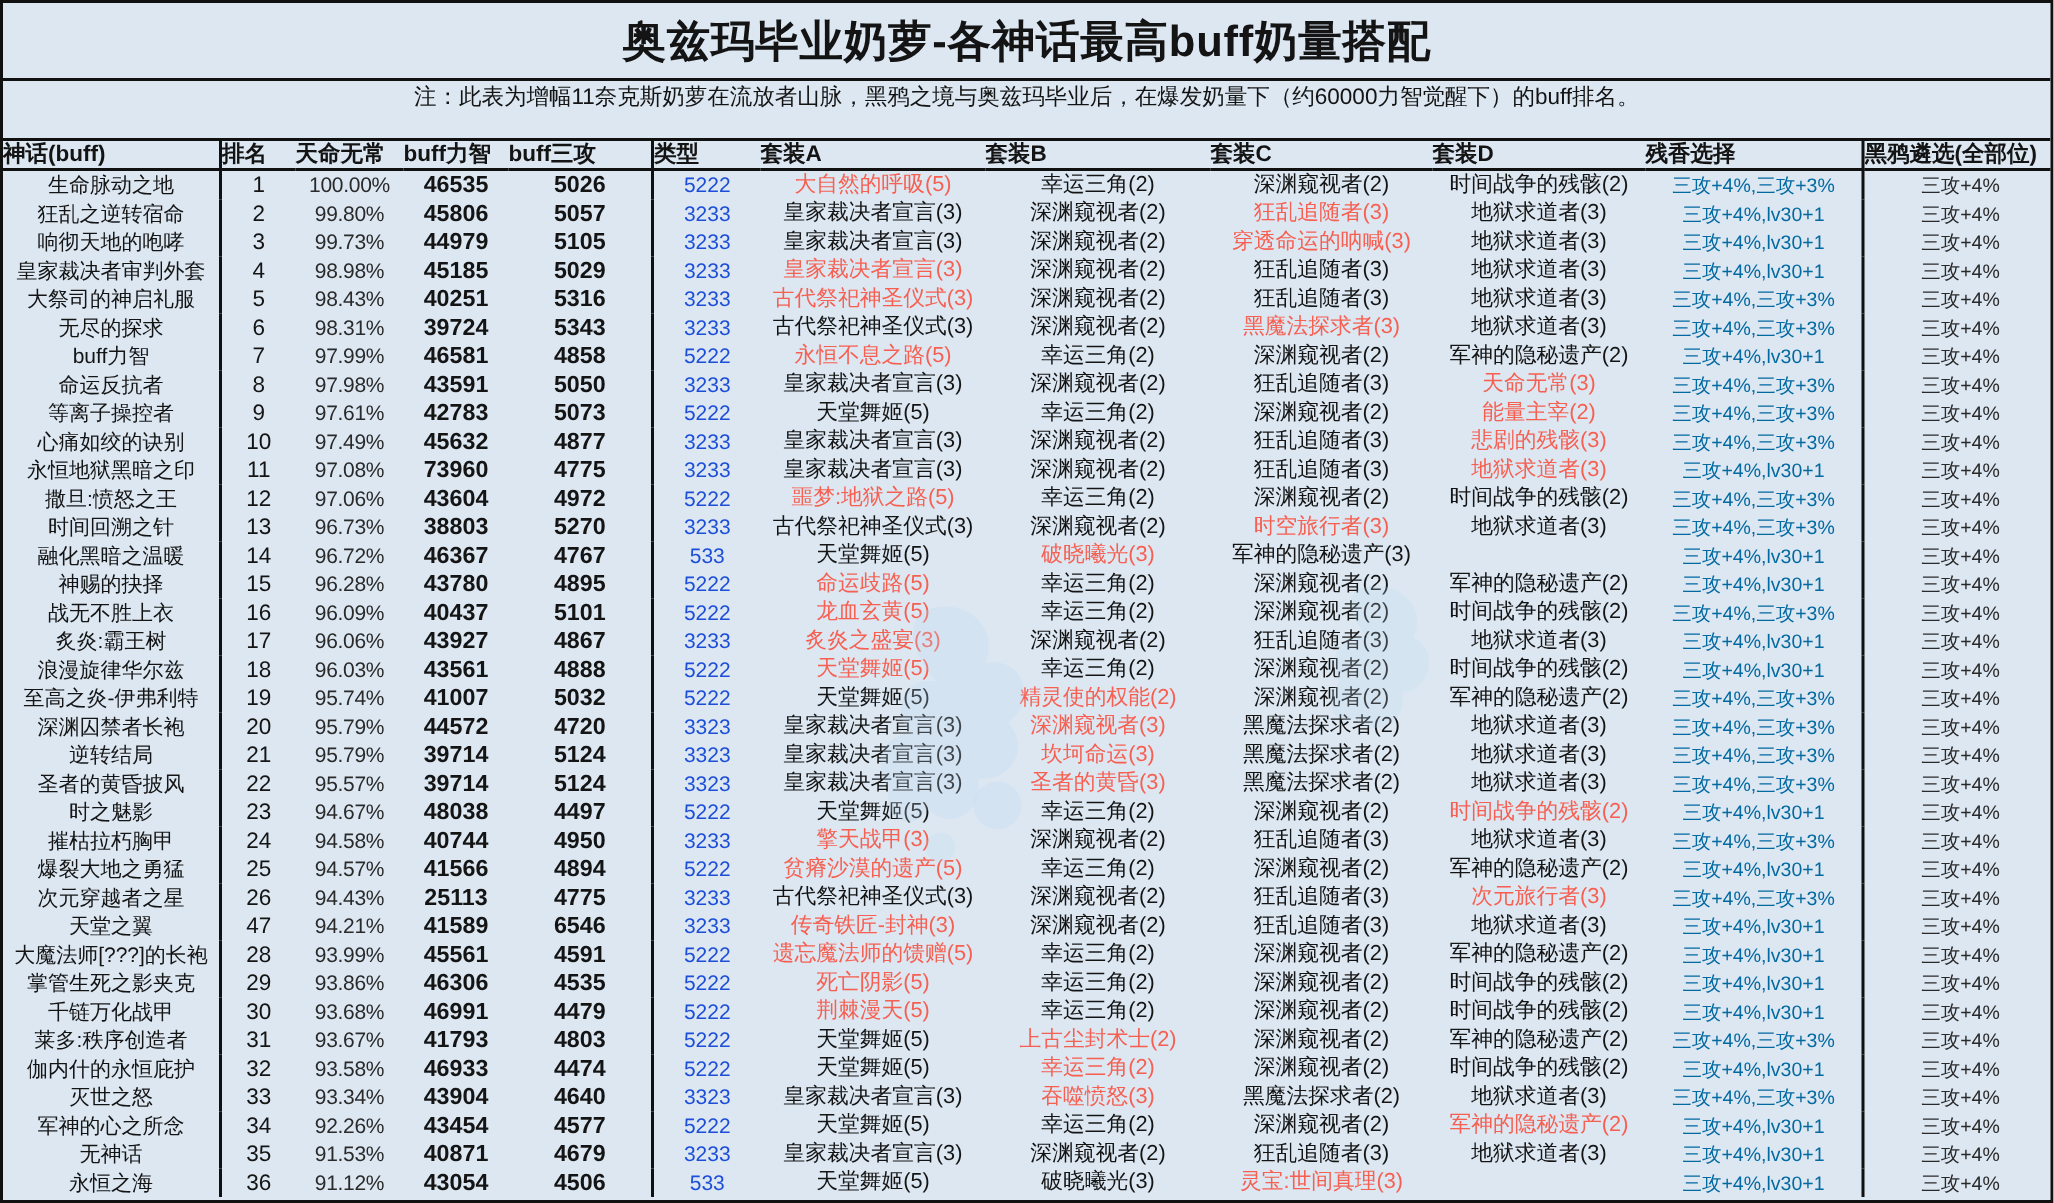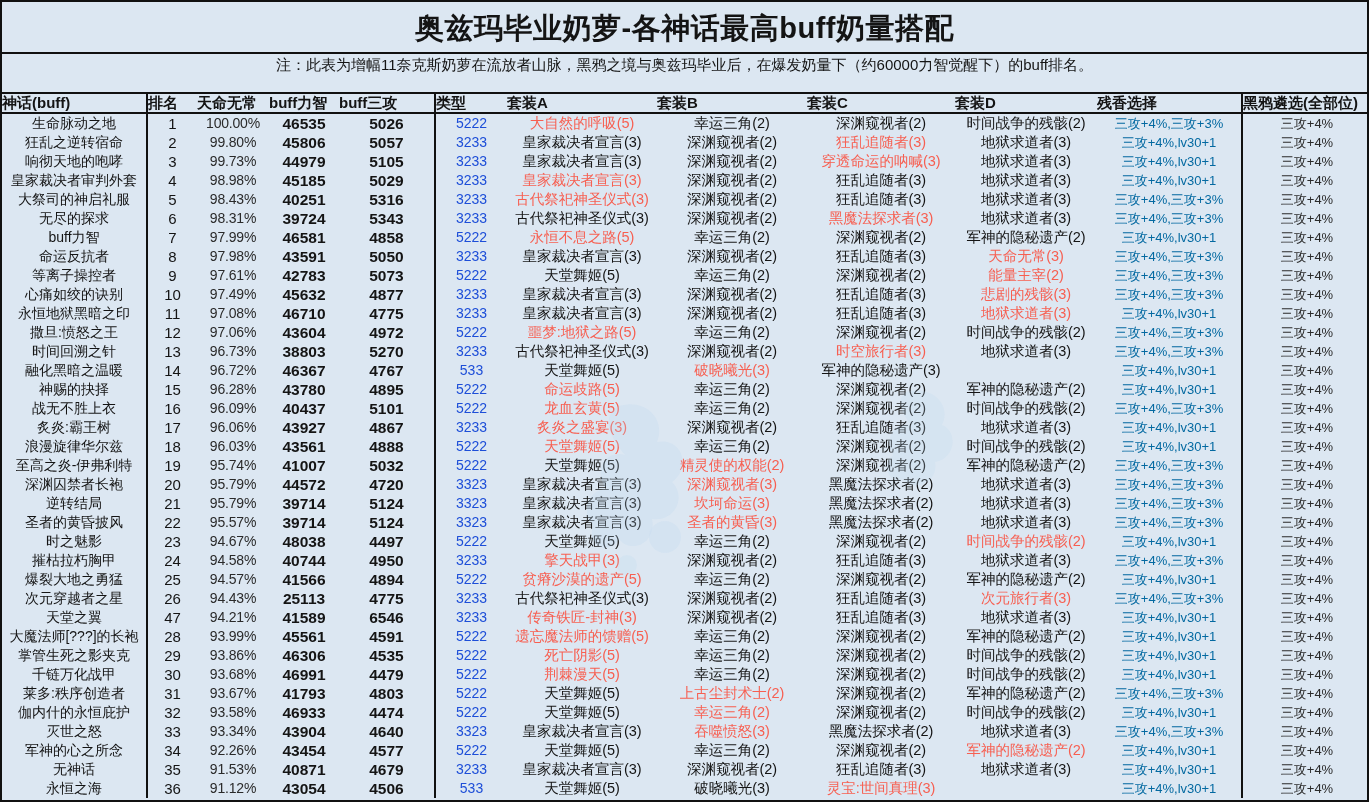--- a/index.html
+++ b/index.html
@@ -217,21 +217,21 @@
           <td class="c-set">深渊窥视者(2)</td>
           <td class="c-set">狂乱追随者(3)</td>
           <td class="c-set red">悲剧的残骸(3)</td>
           <td class="c-cx">三攻+4%,三攻+3%</td>
           <td class="c-hy">三攻+4%</td>
         </tr>
         <tr>
           <td class="c-name">永恒地狱黑暗之印</td>
           <td class="c-rank">11</td>
           <td class="c-pct">97.08%</td>
-          <td class="c-num">46710</td>
+          <td class="c-num">73960</td>
           <td class="c-num">4775</td>
           <td class="c-type">3233</td>
           <td class="c-set">皇家裁决者宣言(3)</td>
           <td class="c-set">深渊窥视者(2)</td>
           <td class="c-set">狂乱追随者(3)</td>
           <td class="c-set red">地狱求道者(3)</td>
           <td class="c-cx">三攻+4%,lv30+1</td>
           <td class="c-hy">三攻+4%</td>
         </tr>
         <tr>

